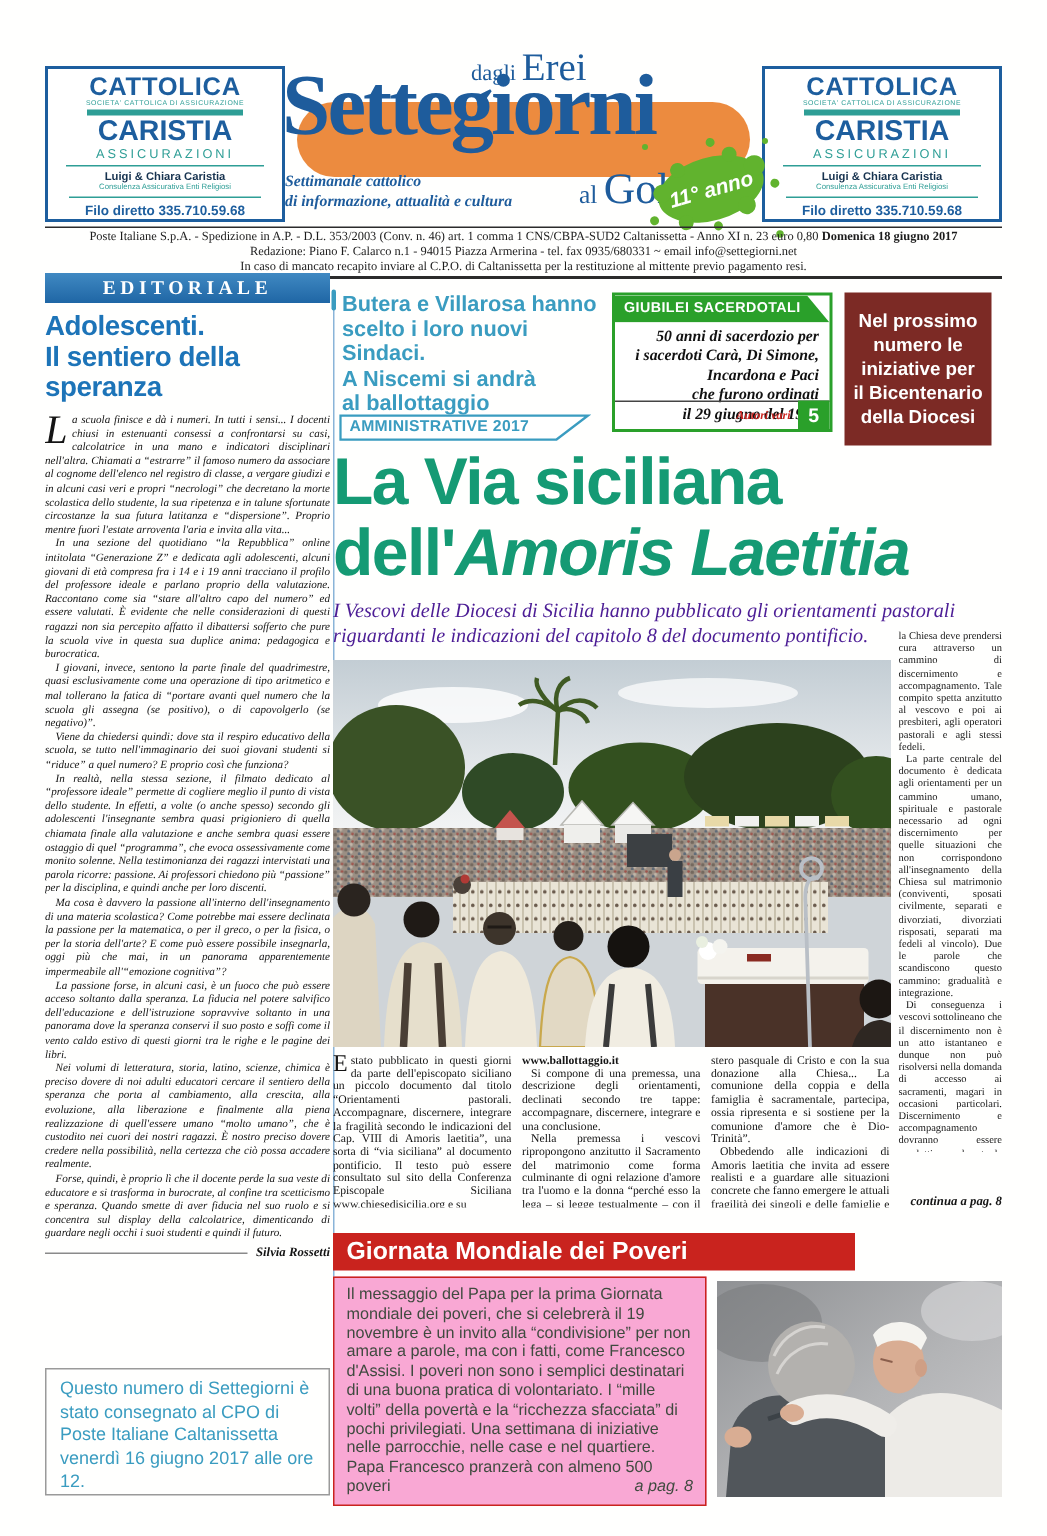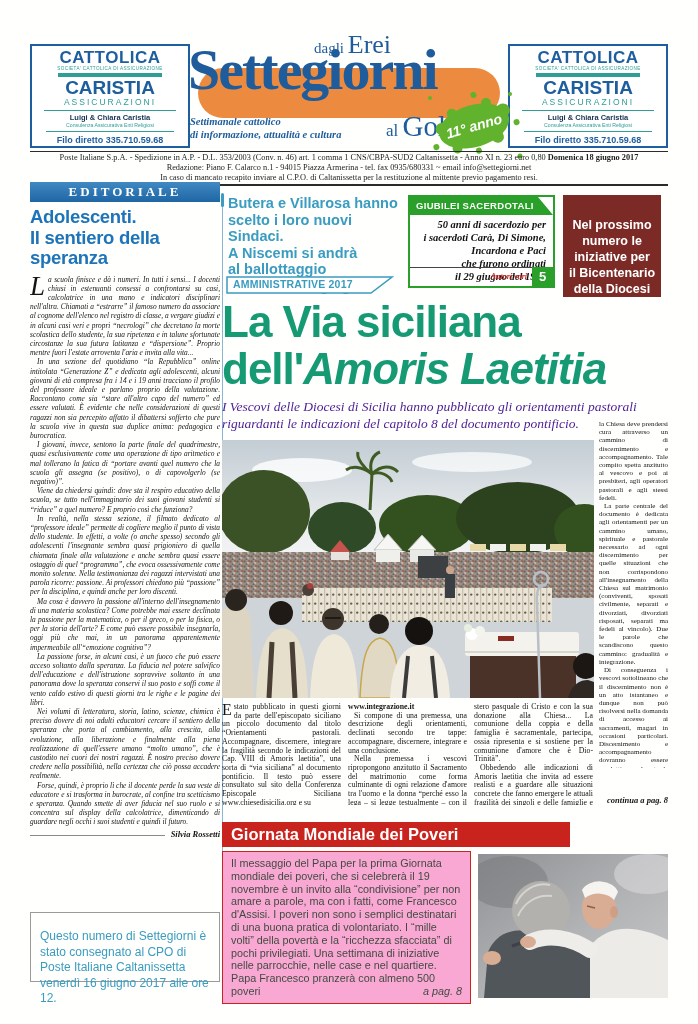--- a/index.html
+++ b/index.html
@@ -43,37 +43,37 @@
   .edit-head{height:20px;background:linear-gradient(180deg,#4089c2,#1f66a5);color:#fff;text-align:center;font-weight:bold;font-size:13px;line-height:20px;letter-spacing:3px;}
   .edit-title{margin-top:5px;font-family:"Liberation Sans",sans-serif;font-weight:bold;color:#1d74b8;font-size:18.5px;line-height:20.5px;letter-spacing:-.3px;}
   .edit-body{margin-top:6px;height:596px;overflow:hidden;font-style:italic;font-size:7.4px;line-height:9.2px;text-align:justify;color:#141414;}
   .edit-body p{margin:0;text-indent:7px;}
   .edit-body p.first{text-indent:0;}
   .dropcap{float:left;font-size:27px;line-height:21px;padding:1px 3px 0 0;font-style:italic;}
   .signature{display:flex;align-items:flex-end;margin-top:3px;font-size:8.5px;}
   .sig-rule{flex:1;border-bottom:1px solid #8a8a8a;margin:0 6px 3px 0;}
   .signature .name{font-weight:bold;font-style:italic;white-space:nowrap;}
   .edit-divider{position:absolute;left:222px;top:196px;height:666px;border-left:1px solid #8ab4d8;}
-  .delivery{position:absolute;left:30px;top:912px;width:190px;height:70px;border:1px solid #9a9a9a;padding:16px 9px;font-family:"Liberation Sans",sans-serif;color:#3a9cc0;font-size:12px;line-height:15.5px;}
+  .delivery{position:absolute;left:30px;top:912px;width:190px;height:85px;border:1px solid #9a9a9a;padding:5px 9px;font-family:"Liberation Sans",sans-serif;color:#3a9cc0;font-size:12px;line-height:15.5px;}
 
   
   .teaser{position:absolute;left:228px;top:195px;width:180px;font-family:"Liberation Sans",sans-serif;font-weight:bold;font-size:14.5px;line-height:16.5px;color:#3a9cc0;}
   .teaser .qmark{position:absolute;left:-7px;top:-2px;width:3px;height:14px;background:#3a9cc0;border-radius:2px;}
   .elections-tag{position:absolute;left:226px;top:276px;width:168px;height:18px;}
   .elections-tag svg{position:absolute;left:0;top:0;}
   .elections-tag .tag-label{position:absolute;left:7px;top:2px;font-family:"Liberation Sans",sans-serif;font-weight:bold;font-size:10.5px;color:#3a9cc0;letter-spacing:.2px;}
 
   .jubilee{position:absolute;left:408px;top:195px;width:147px;height:93px;border:2px solid #2aa02a;background:#fff;}
   .jubilee-head{height:18px;background:#2aa02a;color:#fff;font-family:"Liberation Sans",sans-serif;font-weight:bold;font-size:9.5px;line-height:18px;padding-left:6px;letter-spacing:.3px;clip-path:polygon(0 0,calc(100% - 15px) 0,100% 100%,0 100%);}
   .jubilee-body{padding:3px 7px 0 4px;font-weight:bold;font-style:italic;font-size:10.5px;line-height:13px;text-align:right;color:#111;}
   .jubilee-foot{position:absolute;left:0;bottom:0;width:100%;height:19px;border-top:1px solid #444;}
   .jubilee-author{position:absolute;right:26px;bottom:5px;font-style:italic;font-weight:bold;font-size:8px;color:#cc2420;}
   .jubilee-page{position:absolute;right:0;bottom:0;width:21px;height:19px;background:#2aa02a;color:#fff;font-family:"Liberation Sans",sans-serif;font-weight:bold;font-size:13px;text-align:center;line-height:19px;}
 
-  .nextissue{position:absolute;left:563px;top:195px;width:98px;height:102px;background:#7c2a25;color:#fff;font-family:"Liberation Sans",sans-serif;font-weight:bold;font-size:12.5px;line-height:16px;text-align:center;padding-top:22px;}
+  .nextissue{position:absolute;left:563px;top:195px;width:98px;height:102px;background:#7c2a25;color:#fff;font-family:"Liberation Sans",sans-serif;font-weight:bold;font-size:12.5px;line-height:16px;text-align:center;padding-top:11px;}
 
   
   .headline{position:absolute;left:222px;top:298px;font-family:"Liberation Sans",sans-serif;font-weight:bold;color:#159a74;font-size:44px;line-height:47px;letter-spacing:-1px;}
   .headline .it{font-style:italic;}
   .subdeck{position:absolute;left:222px;top:398px;width:450px;font-style:italic;font-size:13.5px;line-height:17px;color:#4c1d95;}
 
   .photo-main{position:absolute;left:222px;top:440px;width:372px;height:258px;background:#cfd4d8;}
   .photo-main svg{display:block;}
 
   .col{position:absolute;top:703px;width:119px;height:102px;overflow:hidden;font-size:7.8px;line-height:8.7px;text-align:justify;color:#141414;}
@@ -317,21 +317,21 @@
         <circle cx="364" cy="226" r="13" fill="#1c1713"></circle>
         <path d="M346,258 C350,244 358,240 366,240 L372,242 L372,258 Z" fill="#2e2722"></path>
       </g>
     </svg>
   </div>
 
   <div class="col col1" data-name="article-column-1">
     <p class="np" data-name="article-paragraph"><span class="dc2" data-name="article-dropcap">È</span><span>stato pubblicato in questi giorni da parte dell'episcopato siciliano un piccolo documento dal titolo “Orientamenti pastorali. Accompagnare, discernere, integrare la fragilità secondo le indicazioni del Cap. VIII di Amoris laetitia”, una sorta di “via siciliana” al documento pontificio. Il testo può essere consultato sul sito della Conferenza Episcopale Siciliana www.chiesedisicilia.org e su</span></p>
   </div>
   <div class="col col2" data-name="article-column-2">
-    <p class="lead" data-name="article-link-text">www.integrazione.it</p>
+    <p class="lead" data-name="article-link-text">www.ballottaggio.it</p>
     <p data-name="article-paragraph">Si compone di una premessa, una descrizione degli orientamenti, declinati secondo tre tappe: accompagnare, discernere, integrare e una conclusione.</p>
     <p data-name="article-paragraph">Nella premessa i vescovi ripropongono anzitutto il Sacramento del matrimonio come forma culminante di ogni relazione d'amore tra l'uomo e la donna “perché esso la lega – si legge testualmente – con il mi-</p>
   </div>
   <div class="col col3" data-name="article-column-3">
     <p class="np" data-name="article-paragraph">stero pasquale di Cristo e con la sua donazione alla Chiesa... La comunione della coppia e della famiglia è sacramentale, partecipa, ossia ripresenta e si sostiene per la comunione d'amore che è Dio-Trinità”.</p>
     <p data-name="article-paragraph">Obbedendo alle indicazioni di Amoris laetitia che invita ad essere realisti e a guardare alle situazioni concrete che fanno emergere le attuali fragilità dei singoli e delle famiglie e di cui</p>
   </div>
 
   <div class="rail" data-name="article-rail-column">
     <div class="rail-text" data-name="article-rail-text">

